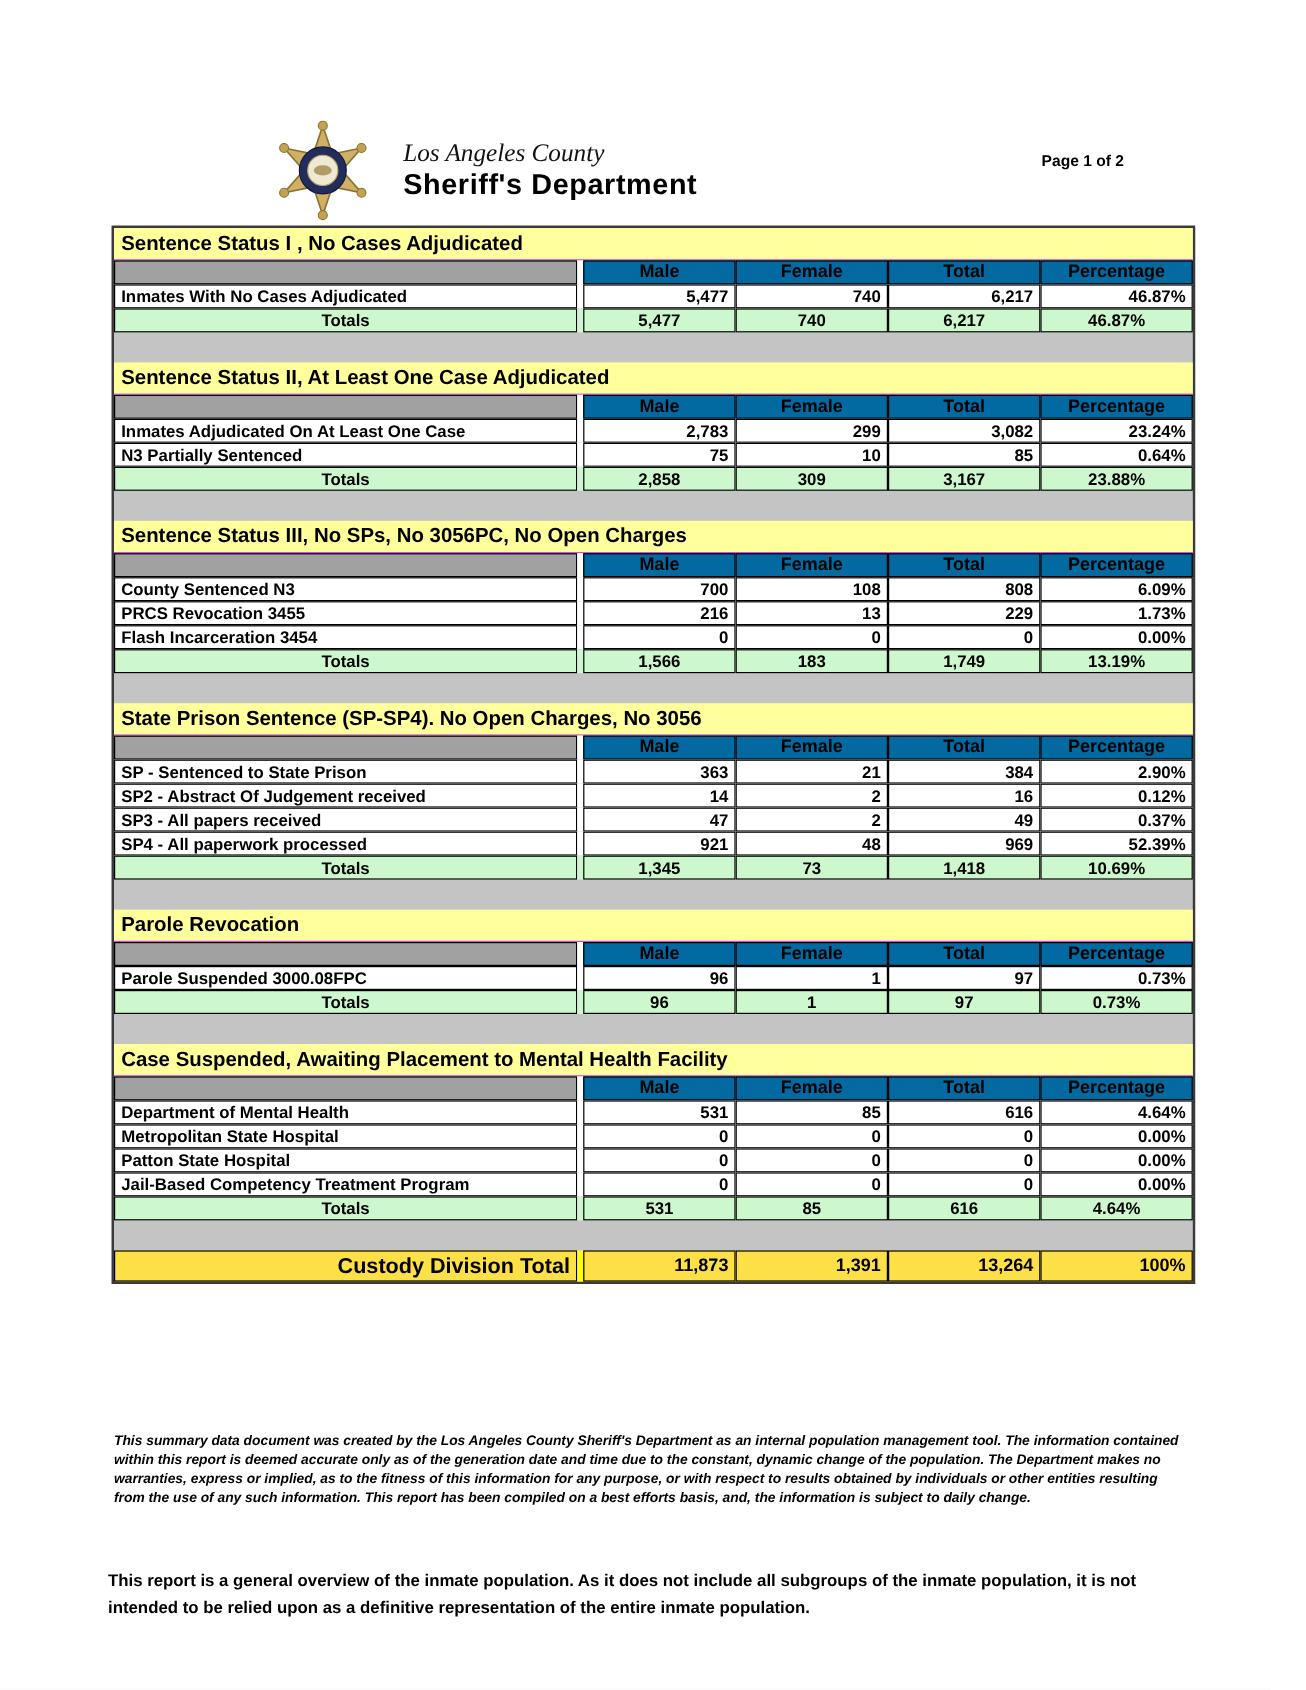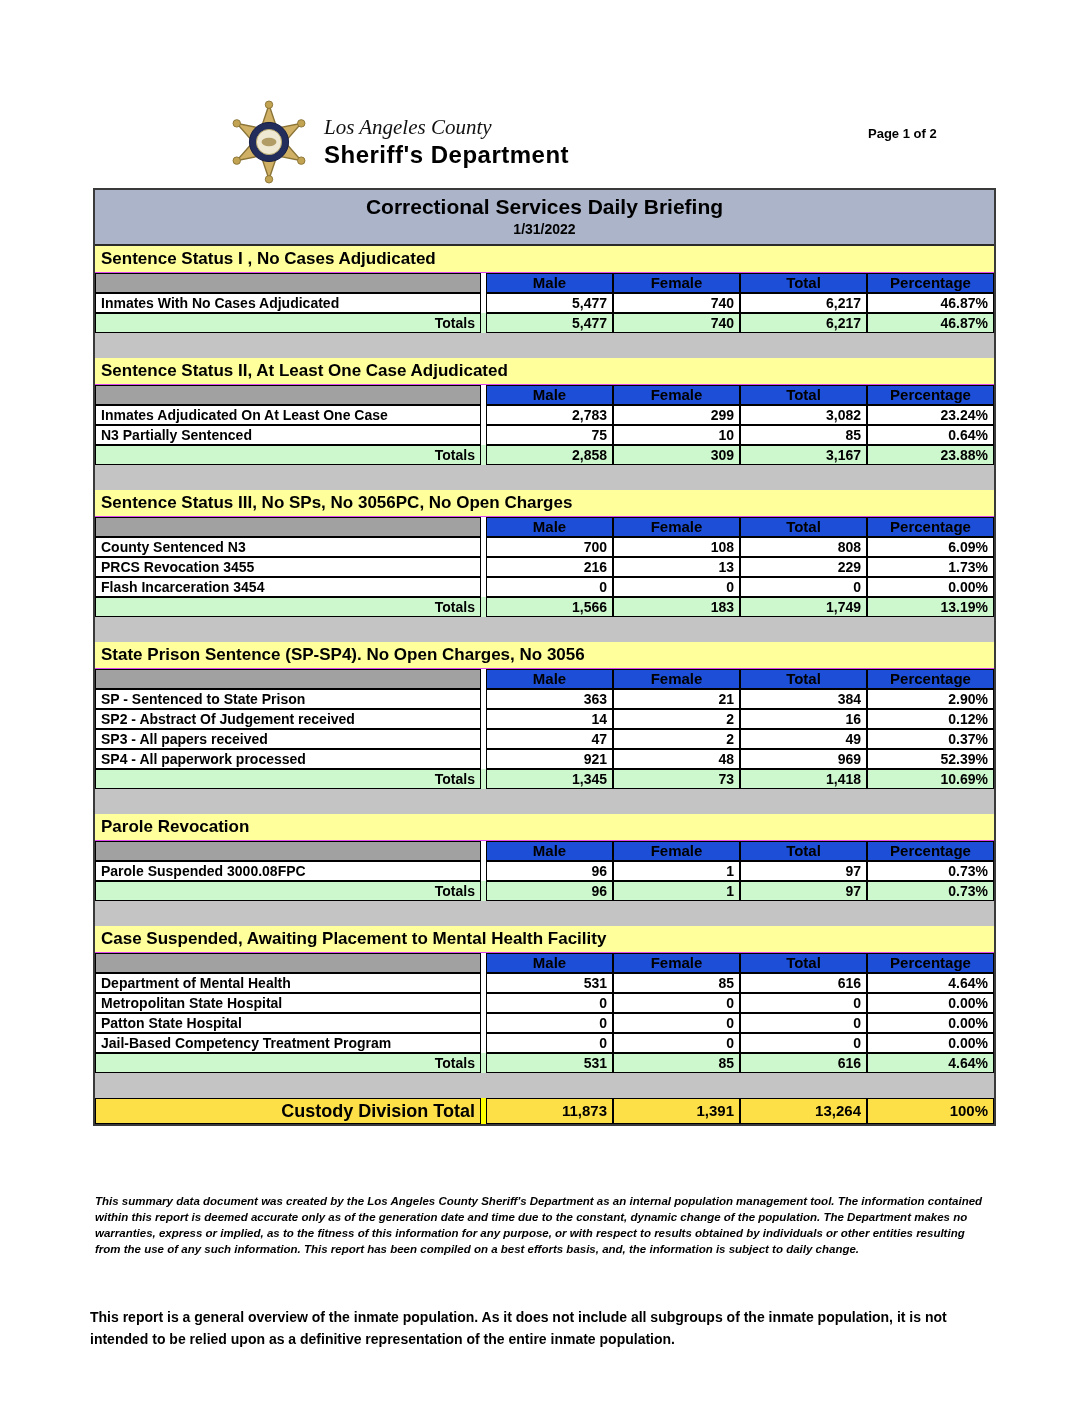--- a/index.html
+++ b/index.html
@@ -1,21 +1,21 @@
 <!DOCTYPE html>
 <html><head>
 <meta charset="utf-8">
 <style>
   * { margin:0; padding:0; box-sizing:border-box; }
   html,body { background:#ffffff; }
   body { font-family:"Liberation Sans", sans-serif; color:#000; }
   .page { position:relative; width:1088px; height:1408px; background:#fff; overflow:hidden; }
 
   
-  .logo-block { position:absolute; left:228px; top:98px; display:flex; align-items:center; gap:14px; }
+  .logo-block { position:absolute; left:228px; top:98px; display:flex; align-items:center; gap:26px; }
   .badge { width:82px; height:88px; }
   .logo-text .l1 { font-family:"Liberation Serif", serif; font-style:italic; font-size:21px; color:#111; }
   .logo-text .l2 { font-family:"Liberation Sans", sans-serif; font-weight:bold; font-size:24px; letter-spacing:0.5px; color:#000; margin-top:1px; }
   .page-label { position:absolute; left:868px; top:126px; font-size:13px; font-weight:bold; }
 
   
   .report { position:absolute; left:93px; top:188px; width:903px; background:#c4c4c4; border:2px solid #3a3a3a; }
 
   .title-bar { background:#abb4c8; text-align:center; padding:5px 0 7px; border-bottom:2px solid #2b2b2b; }
   .title-bar .rtitle { font-size:21px; font-weight:bold; }
@@ -23,26 +23,26 @@
 
   .section { margin-bottom:25px; }
   .sec-title { background:#ffff9c; font-size:17px; font-weight:bold; padding:3px 6px 3px; border-bottom:1px solid #d946ef; }
 
   table.sec-table { border-collapse:separate; border-spacing:0; width:100%; table-layout:fixed; }
   col.c-label { width:386px; } col.c-sp { width:5px; } col.c-num { width:127px; }
 
   td.cell { border:1px solid #000; height:20px; padding:0 5px; font-weight:bold; font-size:14px; line-height:18px;
             overflow:hidden; white-space:nowrap; }
   td.sp   { border:none; background:#fff; }
-  td.col-h { background:#1d4ed8; text-align:center; font-size:15px; }
+  td.col-h { background:#0369a1; text-align:center; font-size:15px; }
   td.gray-cell { background:#a1a1a1; }
   td.lab { background:#fff; text-align:left; }
   td.num { background:#fff; text-align:right; }
 
-  tr.tot-row td.cell { background:#cdf7cd; }
+  tr.tot-row td.cell { background:#cdf7cd;text-align:center; }
   tr.tot-row td.sp   { background:#cdf7cd; }
   td.tot-lab { text-align:right; }
 
   .grand-wrap { margin-top:0; }
   tr.grand-row td.cell { background:#fde047; height:26px; line-height:24px; }
   tr.grand-row td.sp   { background:#ffff00; }
   td.g-lab { text-align:right; font-size:18px; }
   td.g-num { text-align:right; font-size:15px; }
 
   
@@ -70,24 +70,20 @@
       <ellipse cx="44" cy="44" rx="8" ry="4.5" fill="#b09c64"></ellipse>
     </svg>
     <div class="logo-text">
       <div class="l1">Los Angeles County</div>
       <div class="l2">Sheriff's Department</div>
     </div>
   </div>
   <div class="page-label">Page 1 of 2</div>
 
   <div class="report">
-    <div class="title-bar">
-      <div class="rtitle">Correctional Services Daily Briefing</div>
-      <div class="rdate">1/31/2022</div>
-    </div>
 
     <div>
   <div class="section">
     <div class="sec-title">Sentence Status I , No Cases Adjudicated</div>
     <table class="sec-table">
       <colgroup>
               <col class="c-label">
               <col class="c-sp">
               <col class="c-num">
               <col class="c-num">

